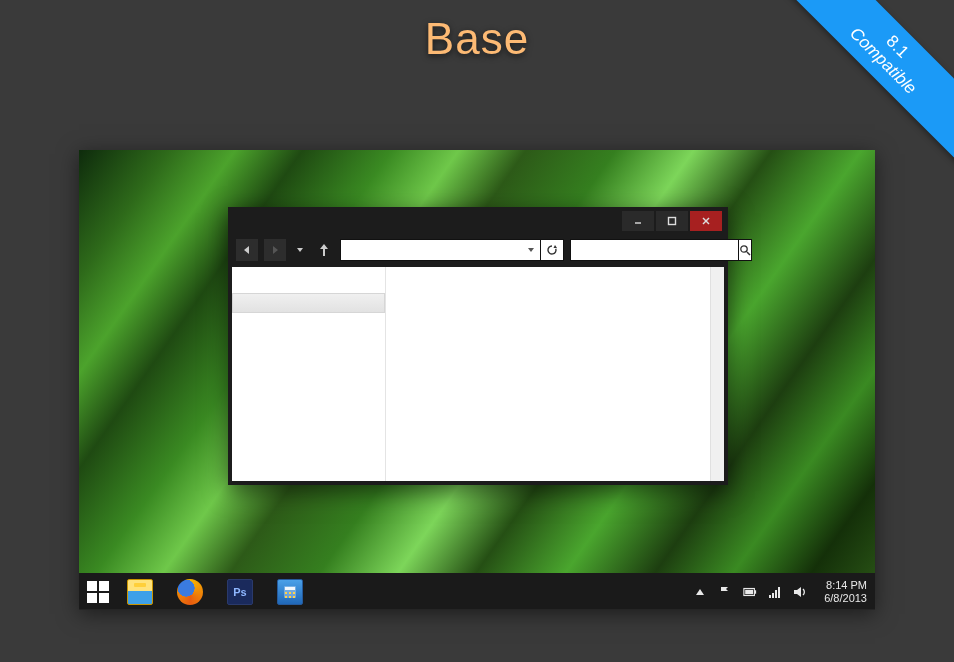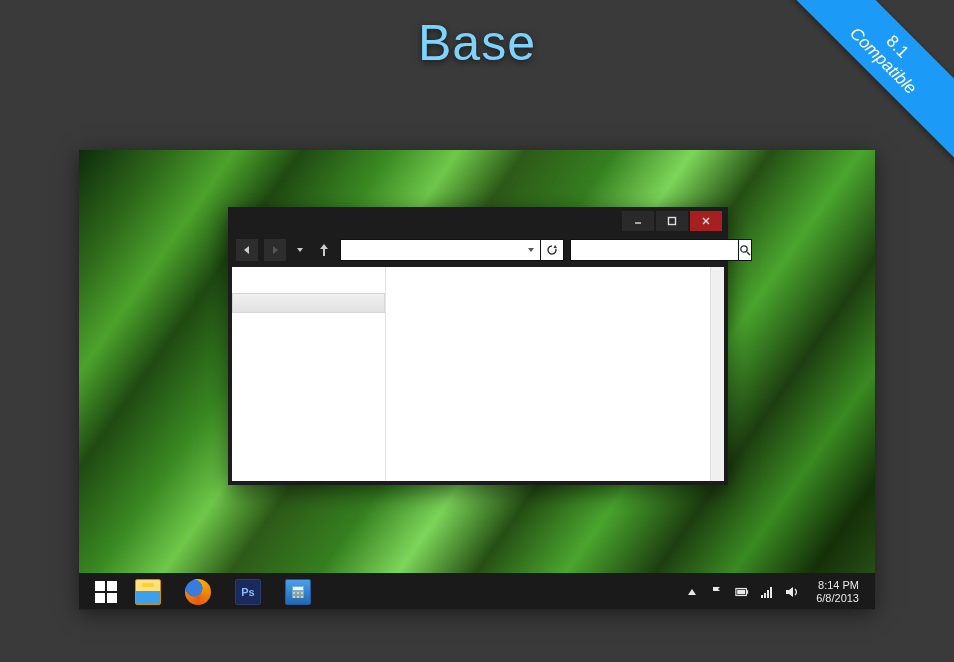--- a/index.html
+++ b/index.html
@@ -10,22 +10,22 @@
       font-family: "Segoe UI", Arial, sans-serif;
       overflow: hidden;
       position: relative;
     }
     .promo-title {
       position: absolute;
       top: 14px;
       left: 0;
       width: 100%;
       text-align: center;
-      color: #7dd3fc;
-      font-size: 50px;
+      color: #fdba74;
+      font-size: 44px;
       font-weight: 300;
       letter-spacing: 1px;
       text-shadow: 0 2px 6px rgba(0,0,0,0.6);
     }
     .corner-ribbon {
       position: absolute;
       top: 26px;
       right: -66px;
       width: 260px;
       background: #1b9af7;
@@ -58,21 +58,21 @@
 
     .taskbar {
       position: absolute;
       bottom: 0;
       left: 0;
       width: 100%;
       height: 37px;
       background: #1a1a1a;
       display: flex;
       align-items: center;
-      padding: 0 16px;
+      padding: 0 8px;
       box-shadow: 0 -1px 0 rgba(255,255,255,0.05) inset;
     }
     .start-btn {
       width: 22px;
       height: 22px;
       display: grid;
       grid-template-columns: 1fr 1fr;
       grid-template-rows: 1fr 1fr;
       gap: 2px;
       margin-right: 18px;

